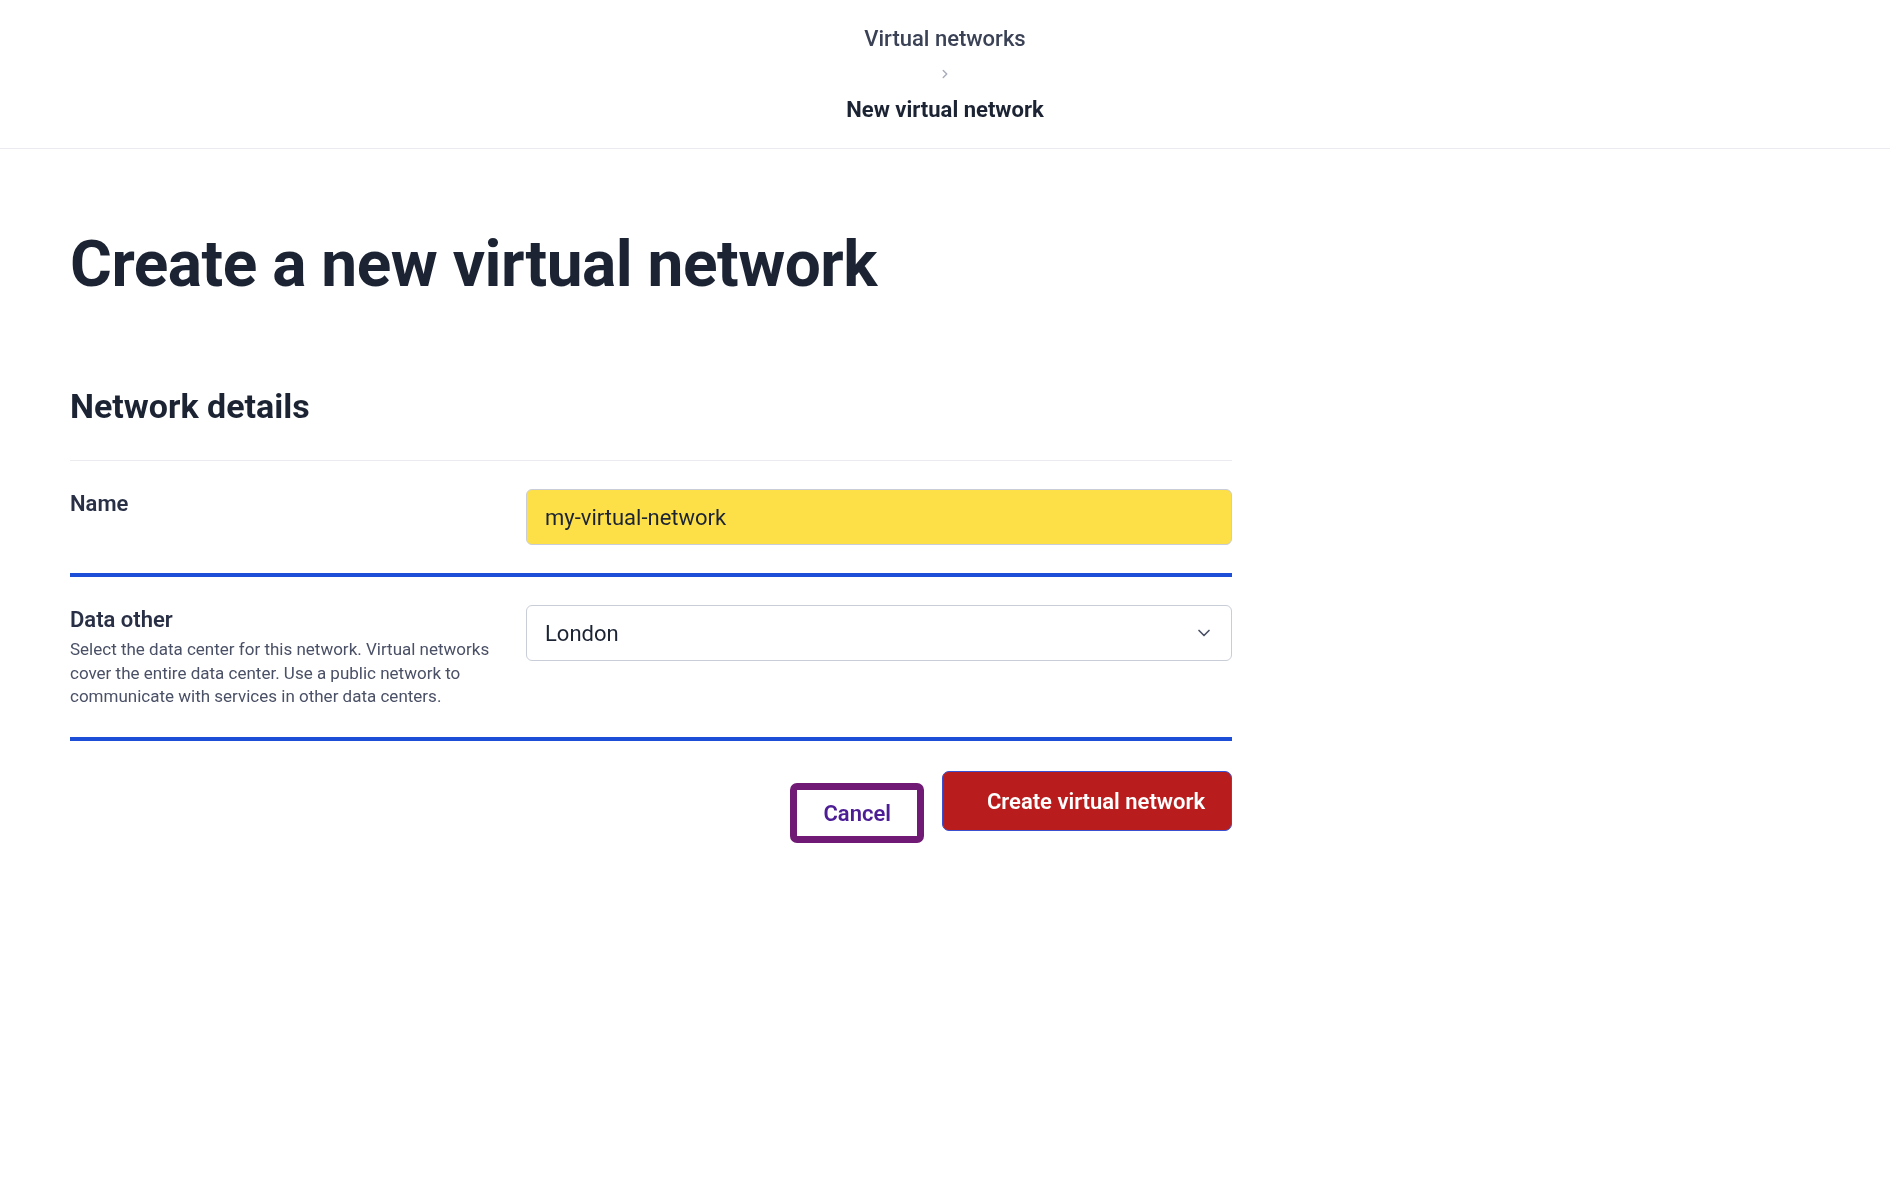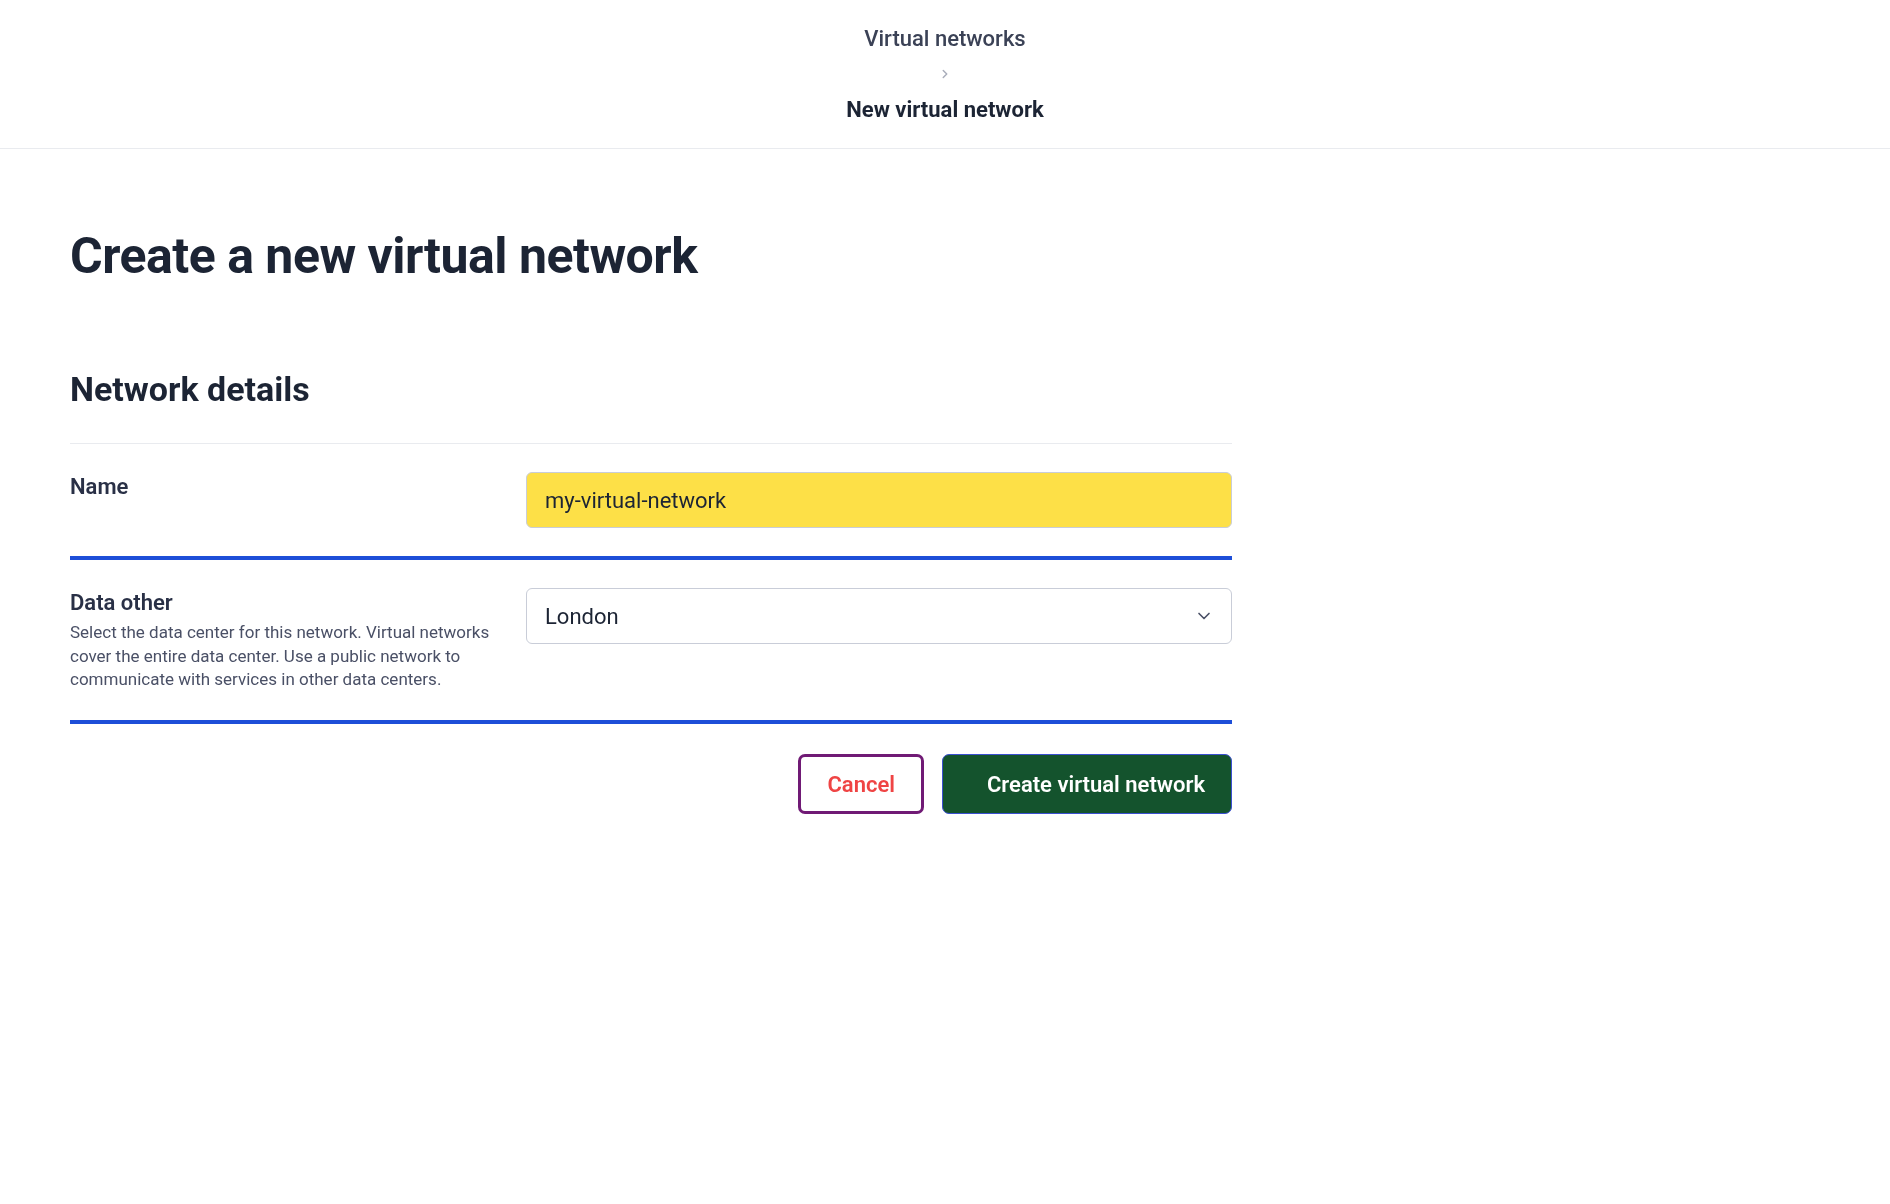--- a/index.html
+++ b/index.html
@@ -39,21 +39,21 @@
     .breadcrumb-current {
       font-size: 22px;
       font-weight: 700;
       color: #1c2434;
     }
     .container {
       max-width: 1302px;
       padding: 0 70px;
     }
     .page-title {
-      font-size: 50px;
+      font-size: 64px;
       font-weight: 700;
       color: #1c2434;
       letter-spacing: -0.5px;
       margin-top: 78px;
       margin-bottom: 84px;
     }
     .section-title {
       font-size: 34px;
       font-weight: 700;
       color: #1c2434;
@@ -146,25 +146,26 @@
       font-weight: 600;
       font-family: inherit;
       border-radius: 7px;
       cursor: pointer;
       display: inline-flex;
       align-items: center;
       justify-content: center;
     }
     .btn-secondary {
       background: #ffffff;
-      color: #ef4444;
-      border: 3px solid #701a75;
+      color: #4c1d95;
+      border: 7px solid #701a75;
+      margin-top: 12px;
     }
     .btn-primary {
-      background: #14532d;
+      background: #b91c1c;
       color: #ffffff;
       border: 1px solid #3b50d1;
       padding-left: 44px;
     }
   </style>
 </head>
 <body>
 
 <nav class="breadcrumb">
   <span class="breadcrumb-link">Virtual networks</span>

